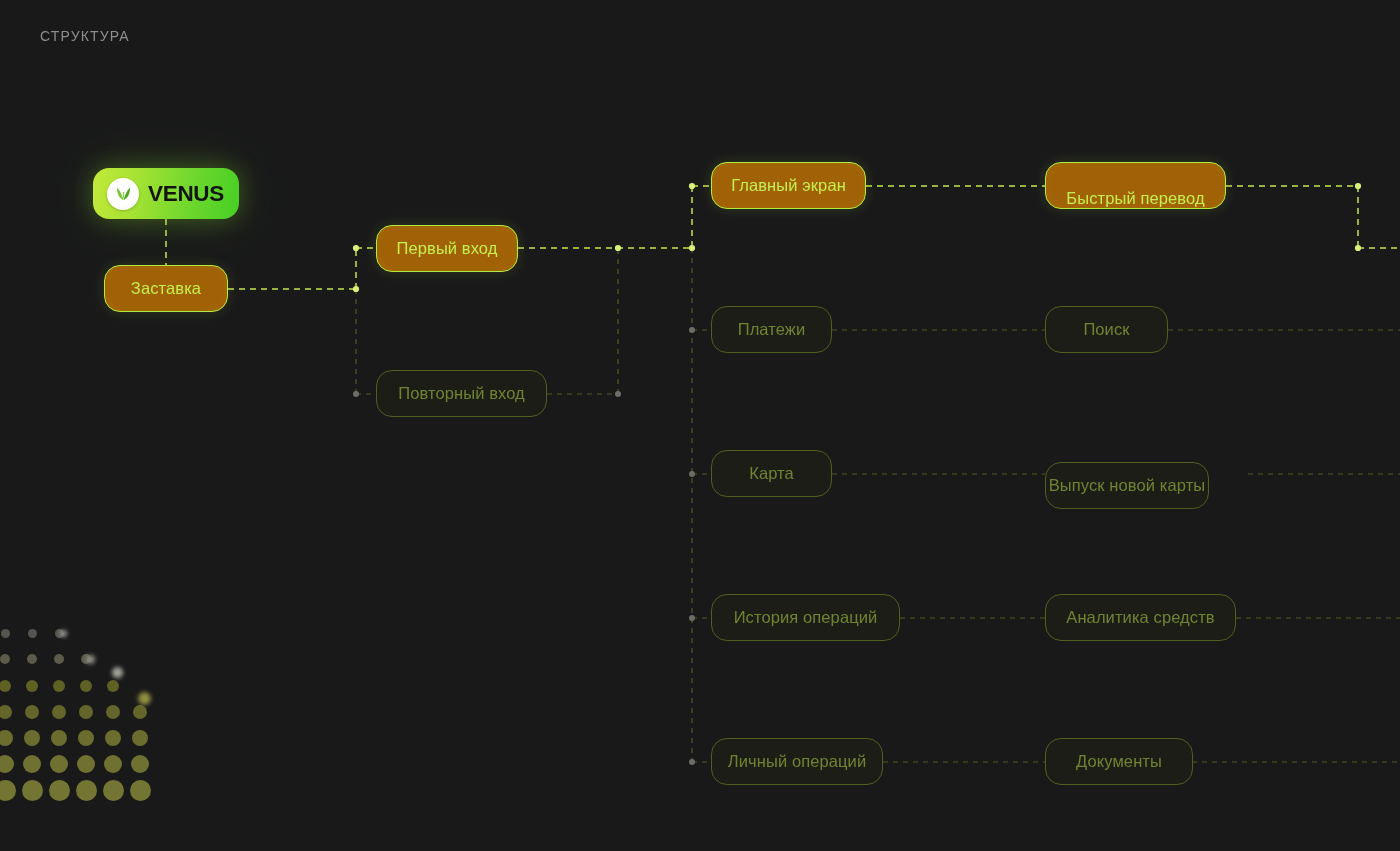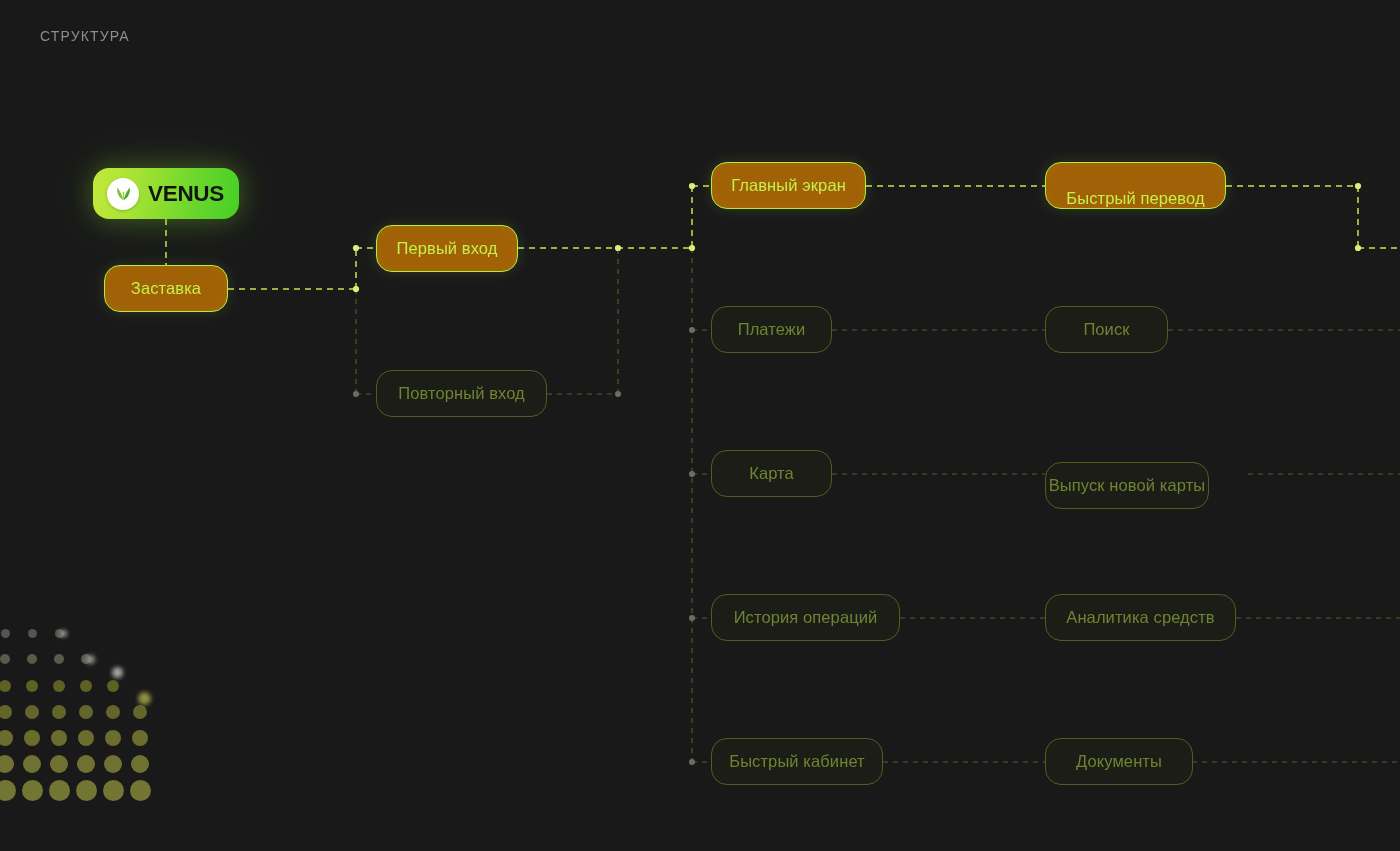--- a/index.html
+++ b/index.html
@@ -244,18 +244,18 @@
     <div class="node dim" style="left: 1045px; top: 462px; width: 164px;">
       <span>Выпуск новой карты</span>
     </div>
     <div class="node dim" style="left: 1045px; top: 594px; width: 191px;">
       <span>Аналитика средств</span>
     </div>
     <div class="node dim" style="left: 711px; top: 594px; width: 189px;">
       <span>История операций</span>
     </div>
     <div class="node dim" style="left: 711px; top: 738px; width: 172px;">
-      <span>Быстрый кабинет</span>
+      <span>Личный операций</span>
     </div>
     <div class="node dim" style="left: 1045px; top: 738px; width: 148px;">
       <span>Документы</span>
     </div>
   </div>
 
 </body></html>

